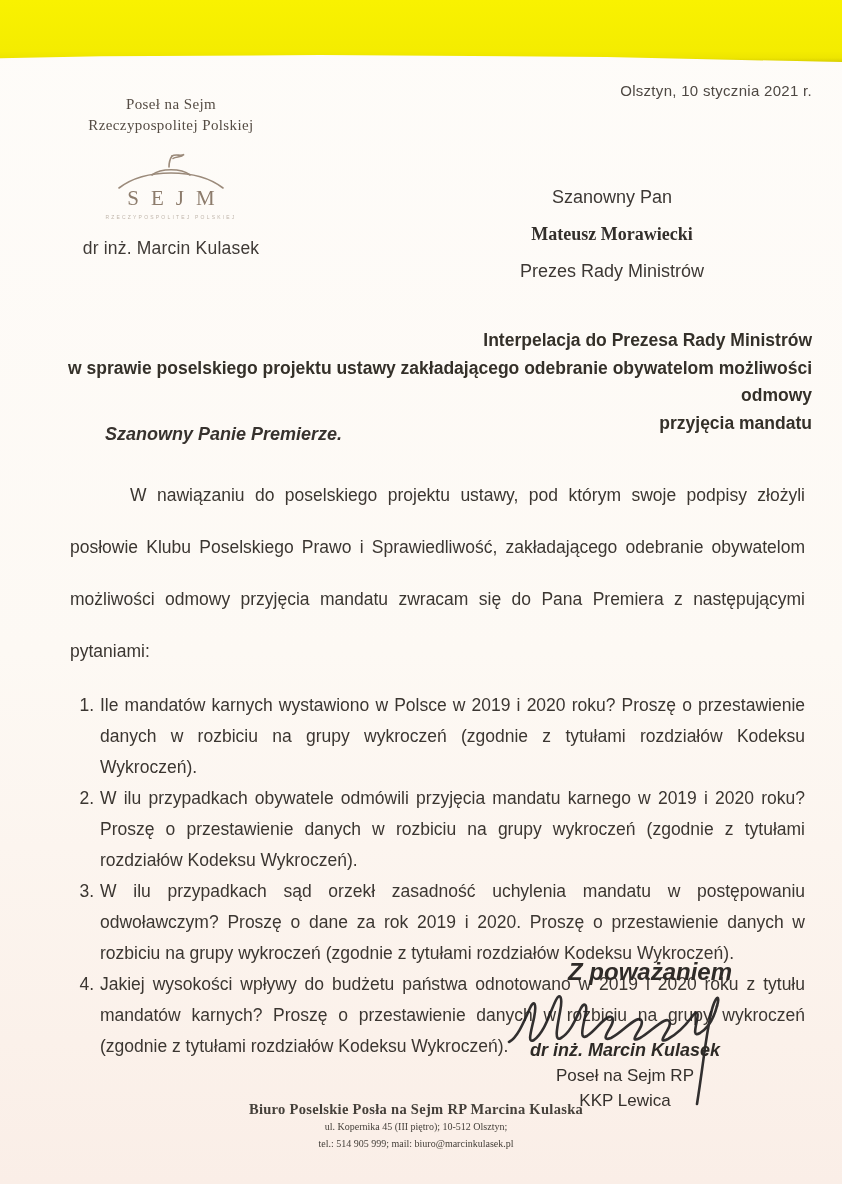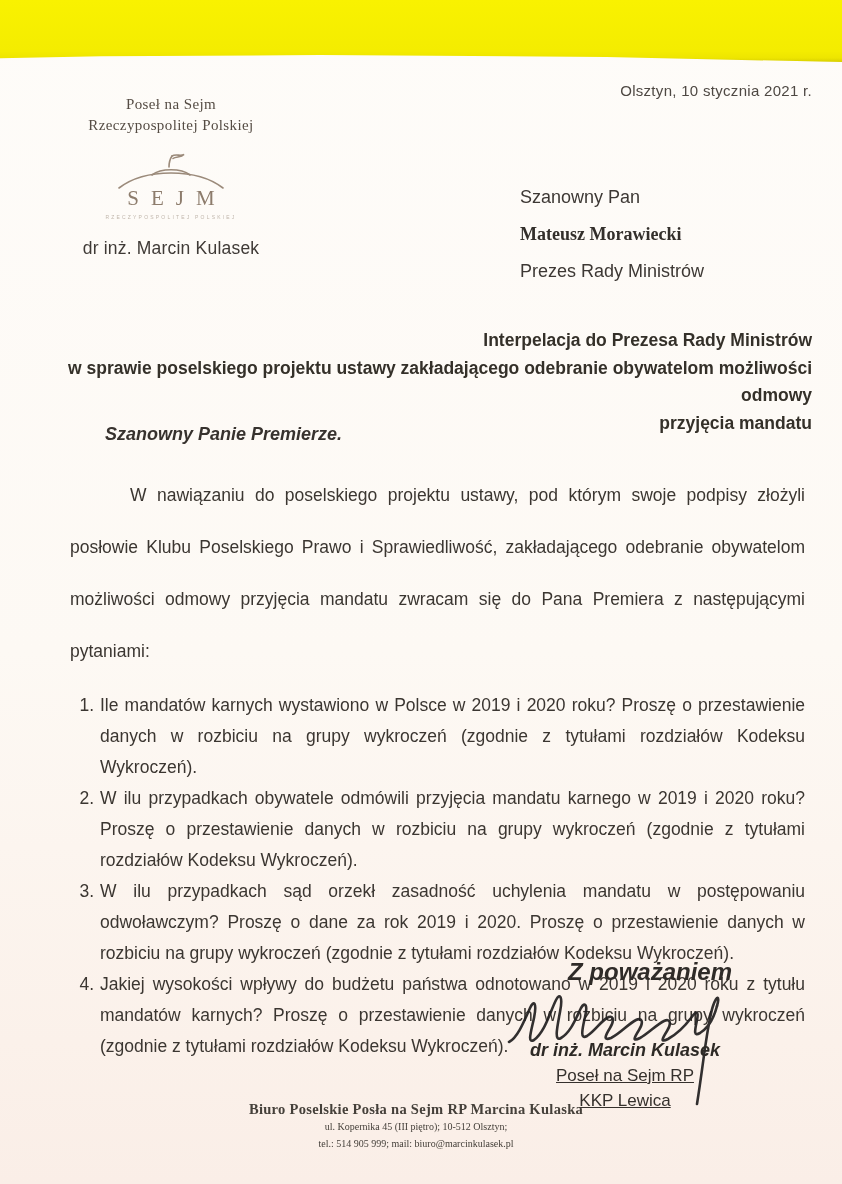--- a/index.html
+++ b/index.html
@@ -40,21 +40,21 @@
   }
   .sender-name{
     margin-top:18px; font-size:17.5px; color:#3f3a36; text-align:center; letter-spacing:.2px;
   }
   
   .dateline{
     position:absolute; right:30px; top:82px; font-size:15px; color:#4e4843; letter-spacing:.3px;
   }
   
   .recipient{position:absolute; left:520px; top:186px; font-size:18px; color:#3d3834;}
-  .recipient div{margin-bottom:15px; line-height:22px;}
+  .recipient div{margin-bottom:15px; line-height:22px;text-align:center;}
   .recipient .r-name{font-weight:bold; color:#332f2b;font-family:Liberation Serif, serif;}
   
   .subject{
     position:absolute; left:30px; right:30px; top:327px; text-align:right;
     font-weight:bold; font-size:17.5px; line-height:27.5px; color:#343029;
   }
   
   .bodytext{position:absolute; left:70px; right:37px; top:424px; font-size:17.5px;}
   .greeting{font-weight:bold; font-style:italic; margin-left:35px; font-size:18px; color:#37322e;}
   .intro{
@@ -68,21 +68,21 @@
   ol.questions li{margin:0; padding-left:1px;}
   ol.questions li::marker{color:#3b3631;}
   
   .valediction{
     position:absolute; left:568px; top:958px; font-weight:bold; font-style:italic;
     font-size:24px; color:#2f2b28;
   }
   .signature{position:absolute; left:503px; top:980px; width:235px; height:128px;}
   .signer{position:absolute; left:520px; top:1040px; width:210px; text-align:center; color:#35302c;}
   .signer .s-name{font-weight:bold; font-style:italic; font-size:18px; color:#2e2a26;}
-  .signer .s-title{font-size:17px; margin-top:5px;text-decoration:underline;}
+  .signer .s-title{font-size:17px; margin-top:5px;}
   
   .footer{
     position:absolute; left:0; top:1101px; width:832px; text-align:center;
     font-family:"Liberation Serif",serif; color:#45403a;
   }
   .footer .f1{font-weight:bold; font-size:14.5px; letter-spacing:.3px;}
   .footer .f2,.footer .f3{font-size:10px; line-height:16px; margin-top:1px;}
 </style>
 </head>
 <body>

